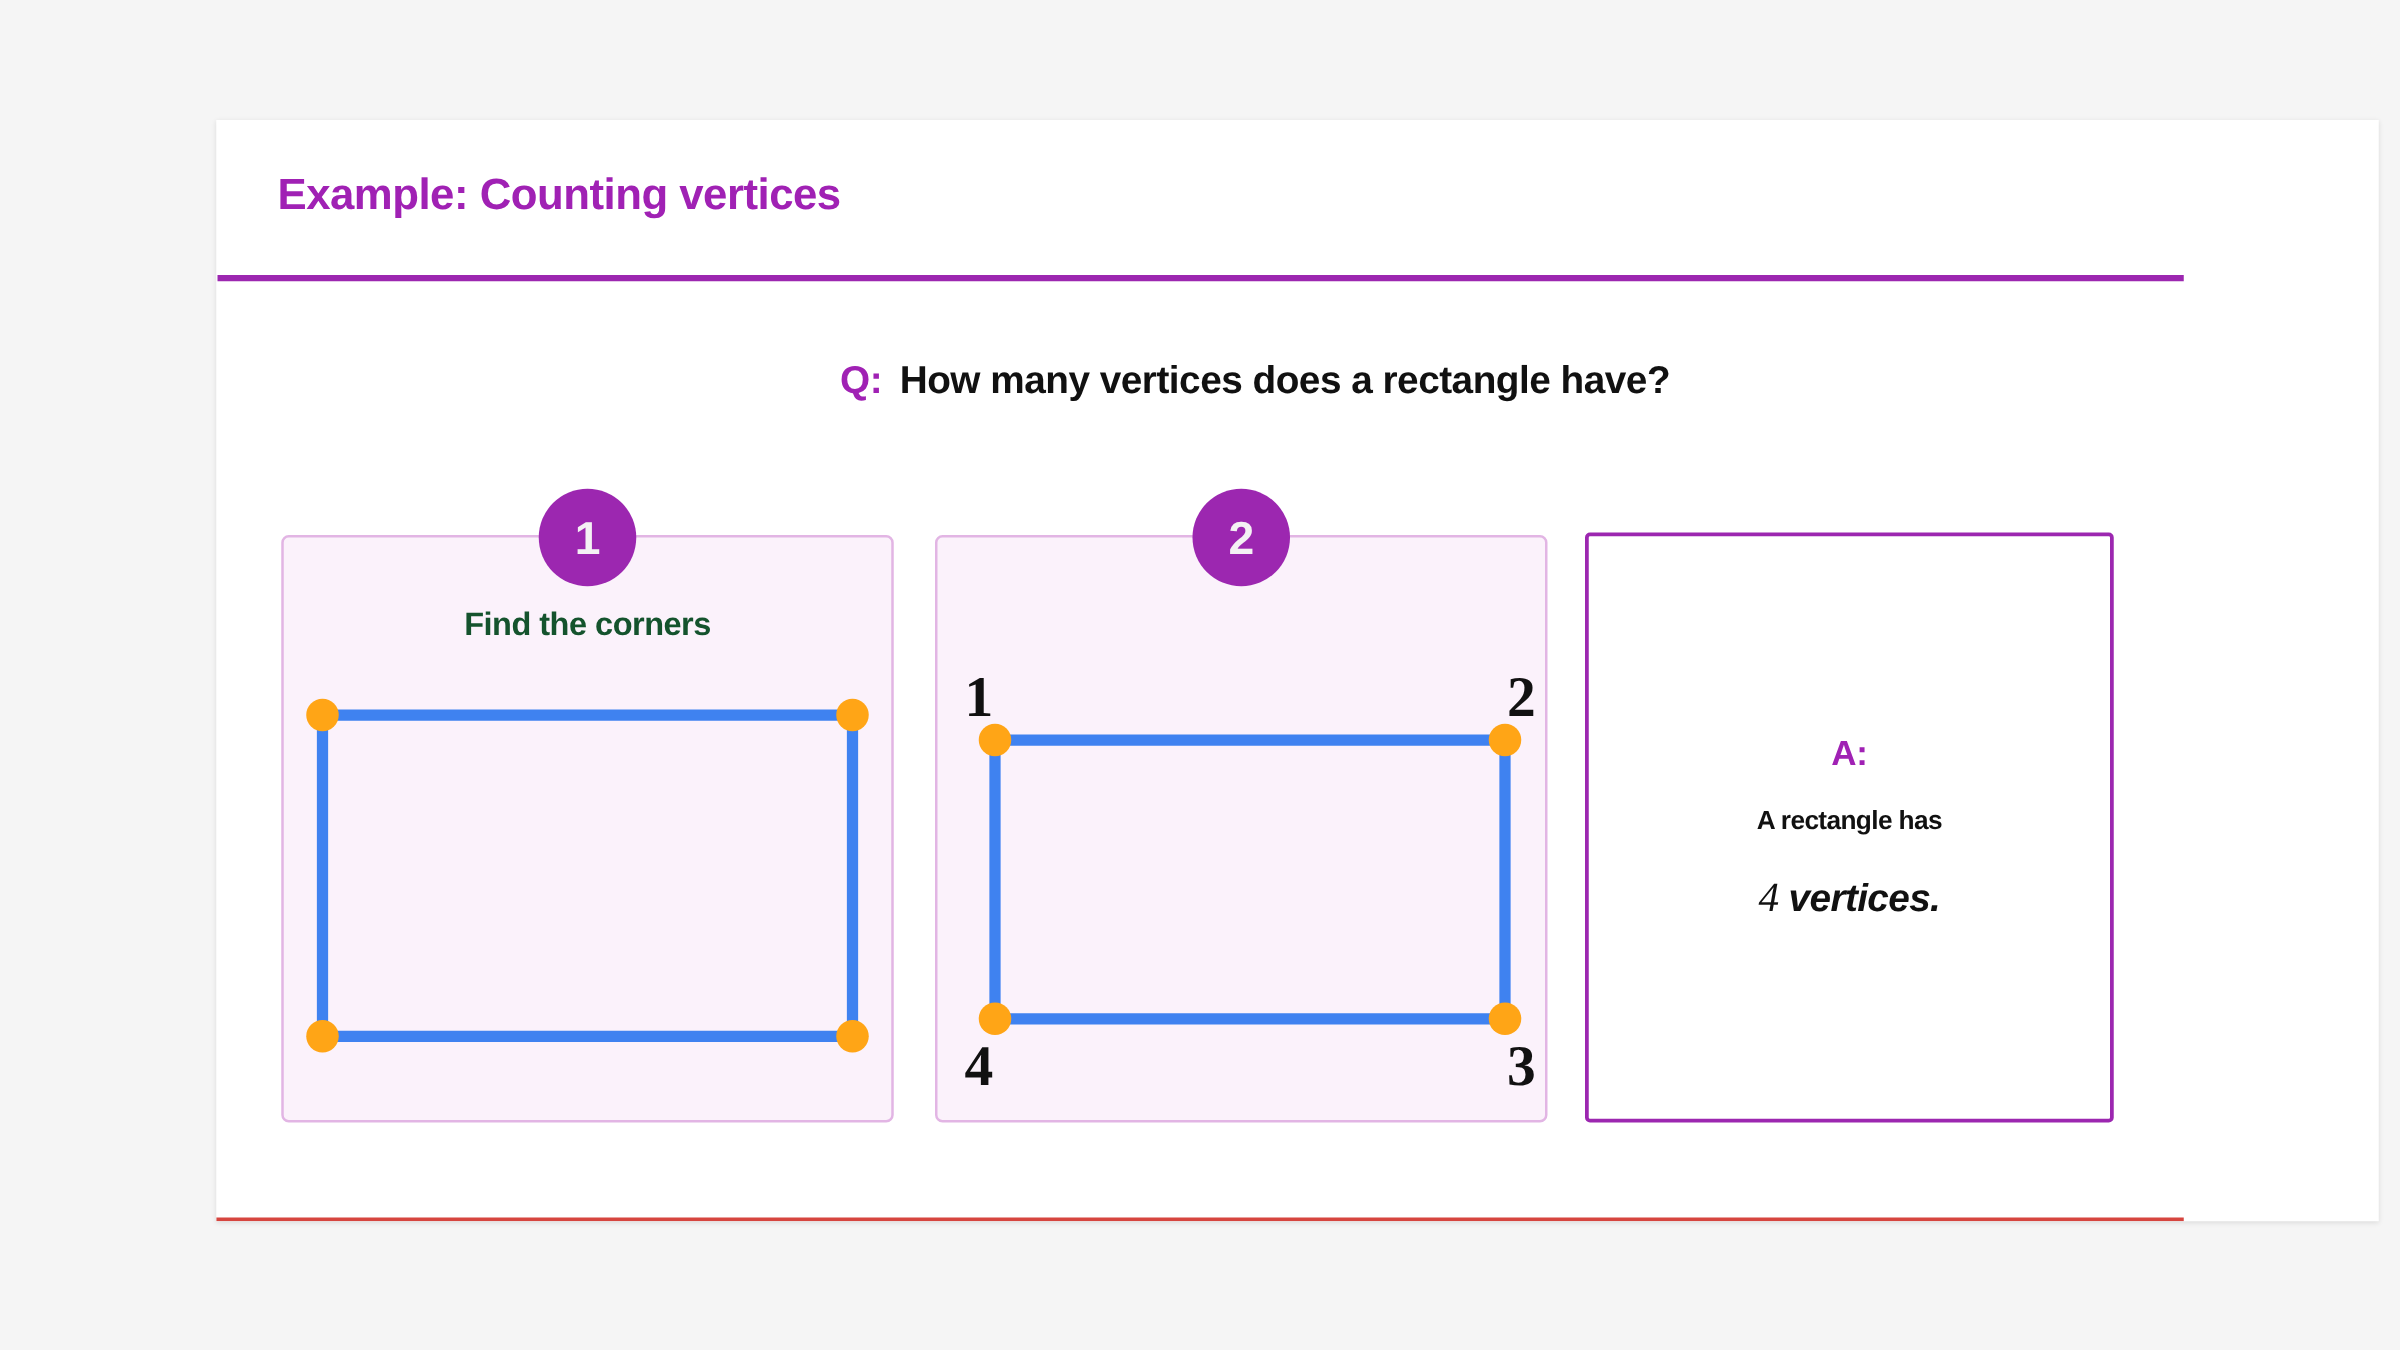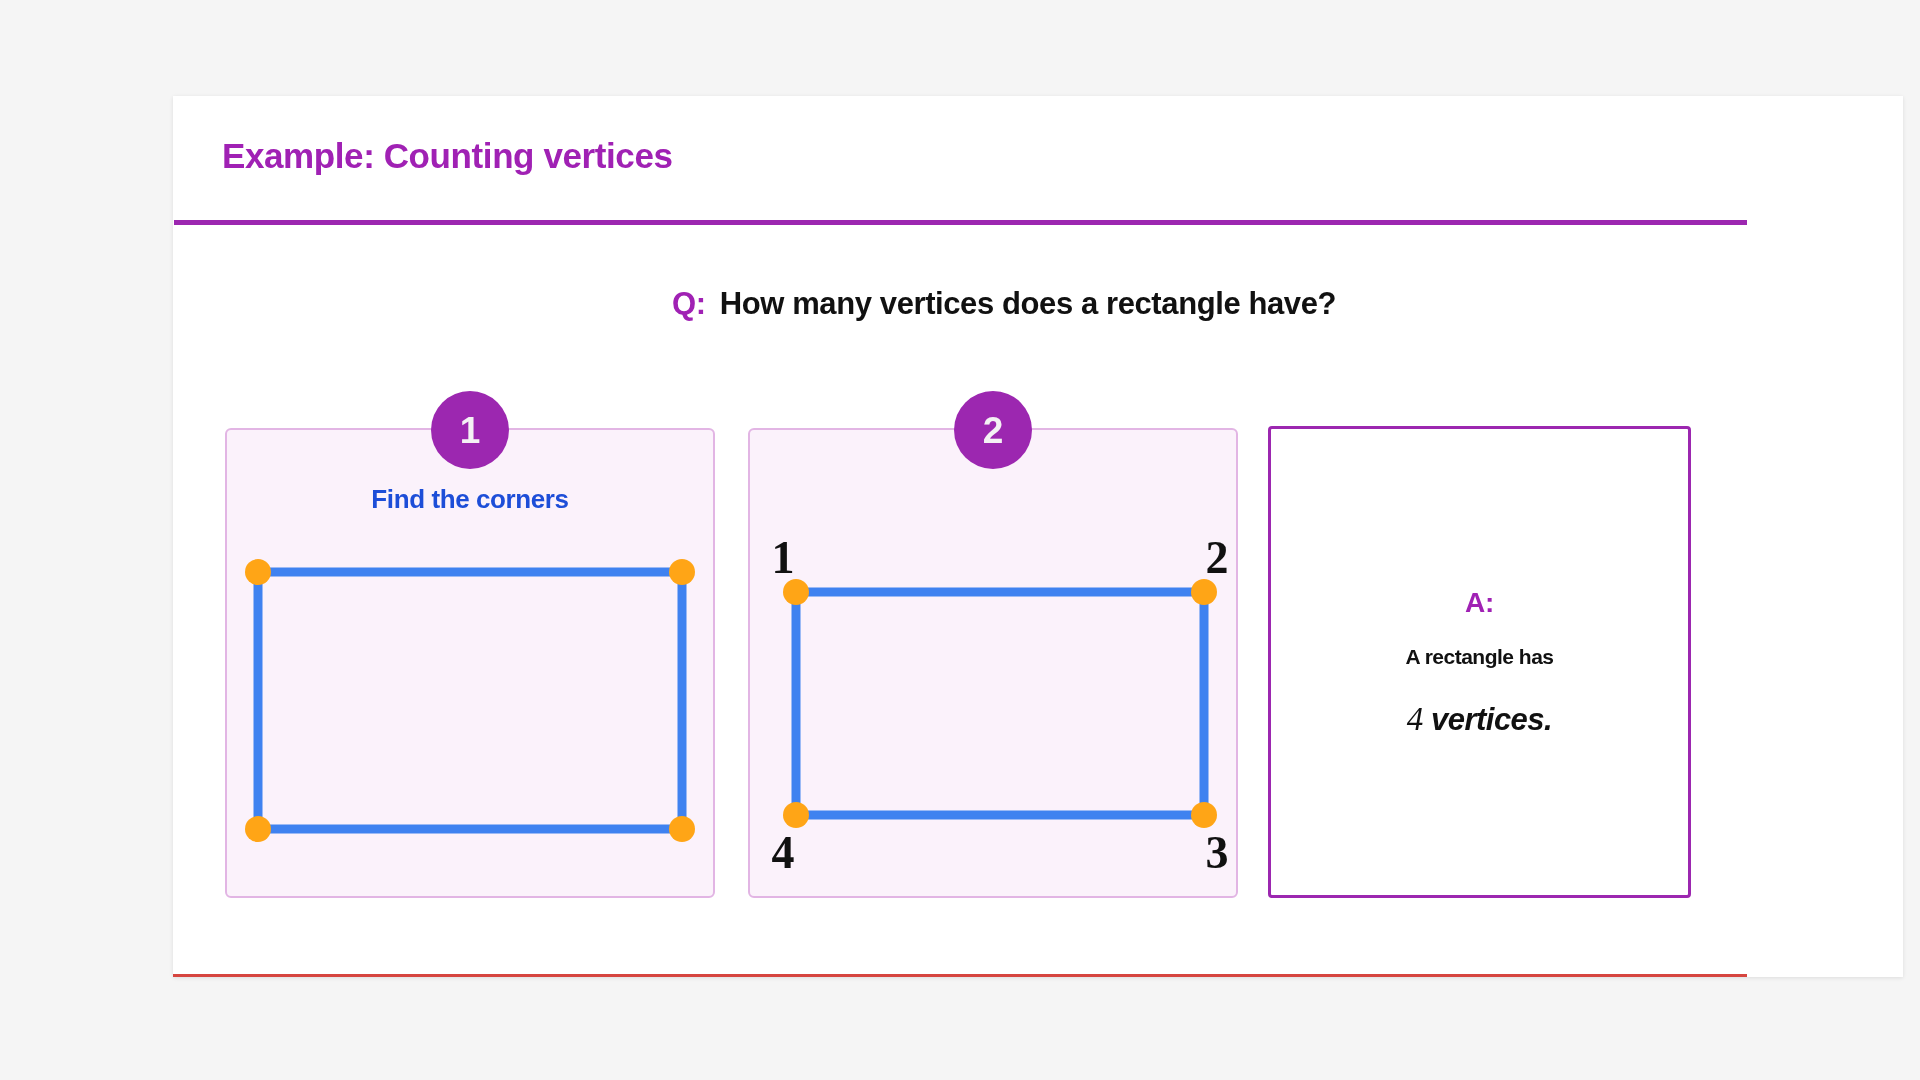--- a/index.html
+++ b/index.html
@@ -123,21 +123,21 @@
   }
 
   .step-title {
     position: absolute;
     top: 54px;
     left: 0;
     width: 100%;
     text-align: center;
     font-size: 26px;
     font-weight: bold;
-    color: #1d4ed8;
+    color: #14532d;
     letter-spacing: -0.4px;
   }
 
   .shape-area {
     position: absolute;
     left: 0;
     top: 0;
     width: 100%;
     height: 100%;
   }

